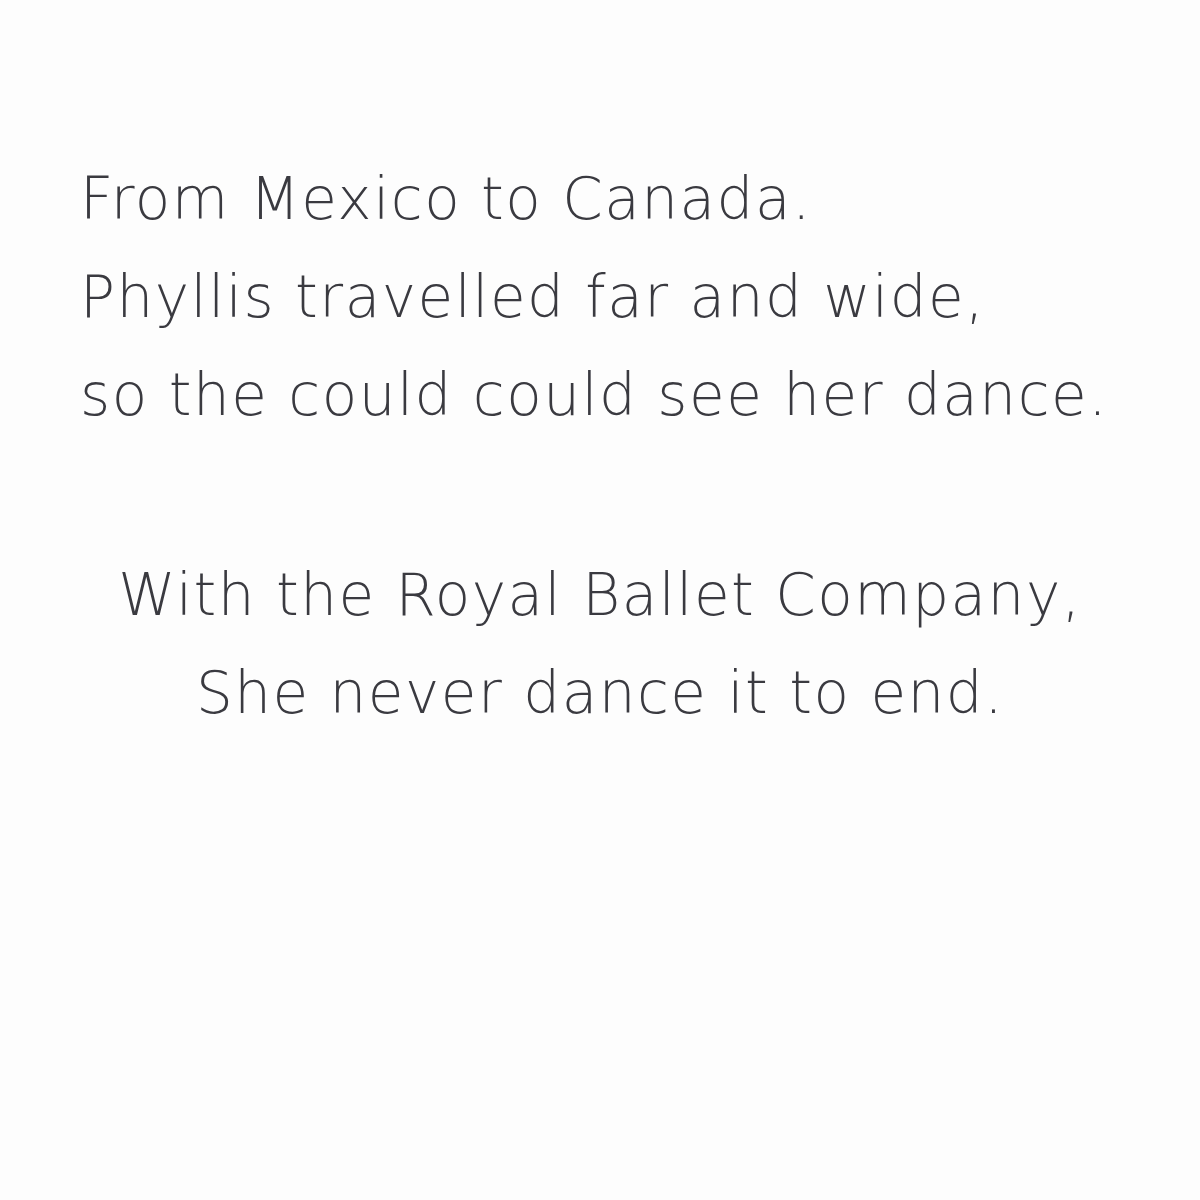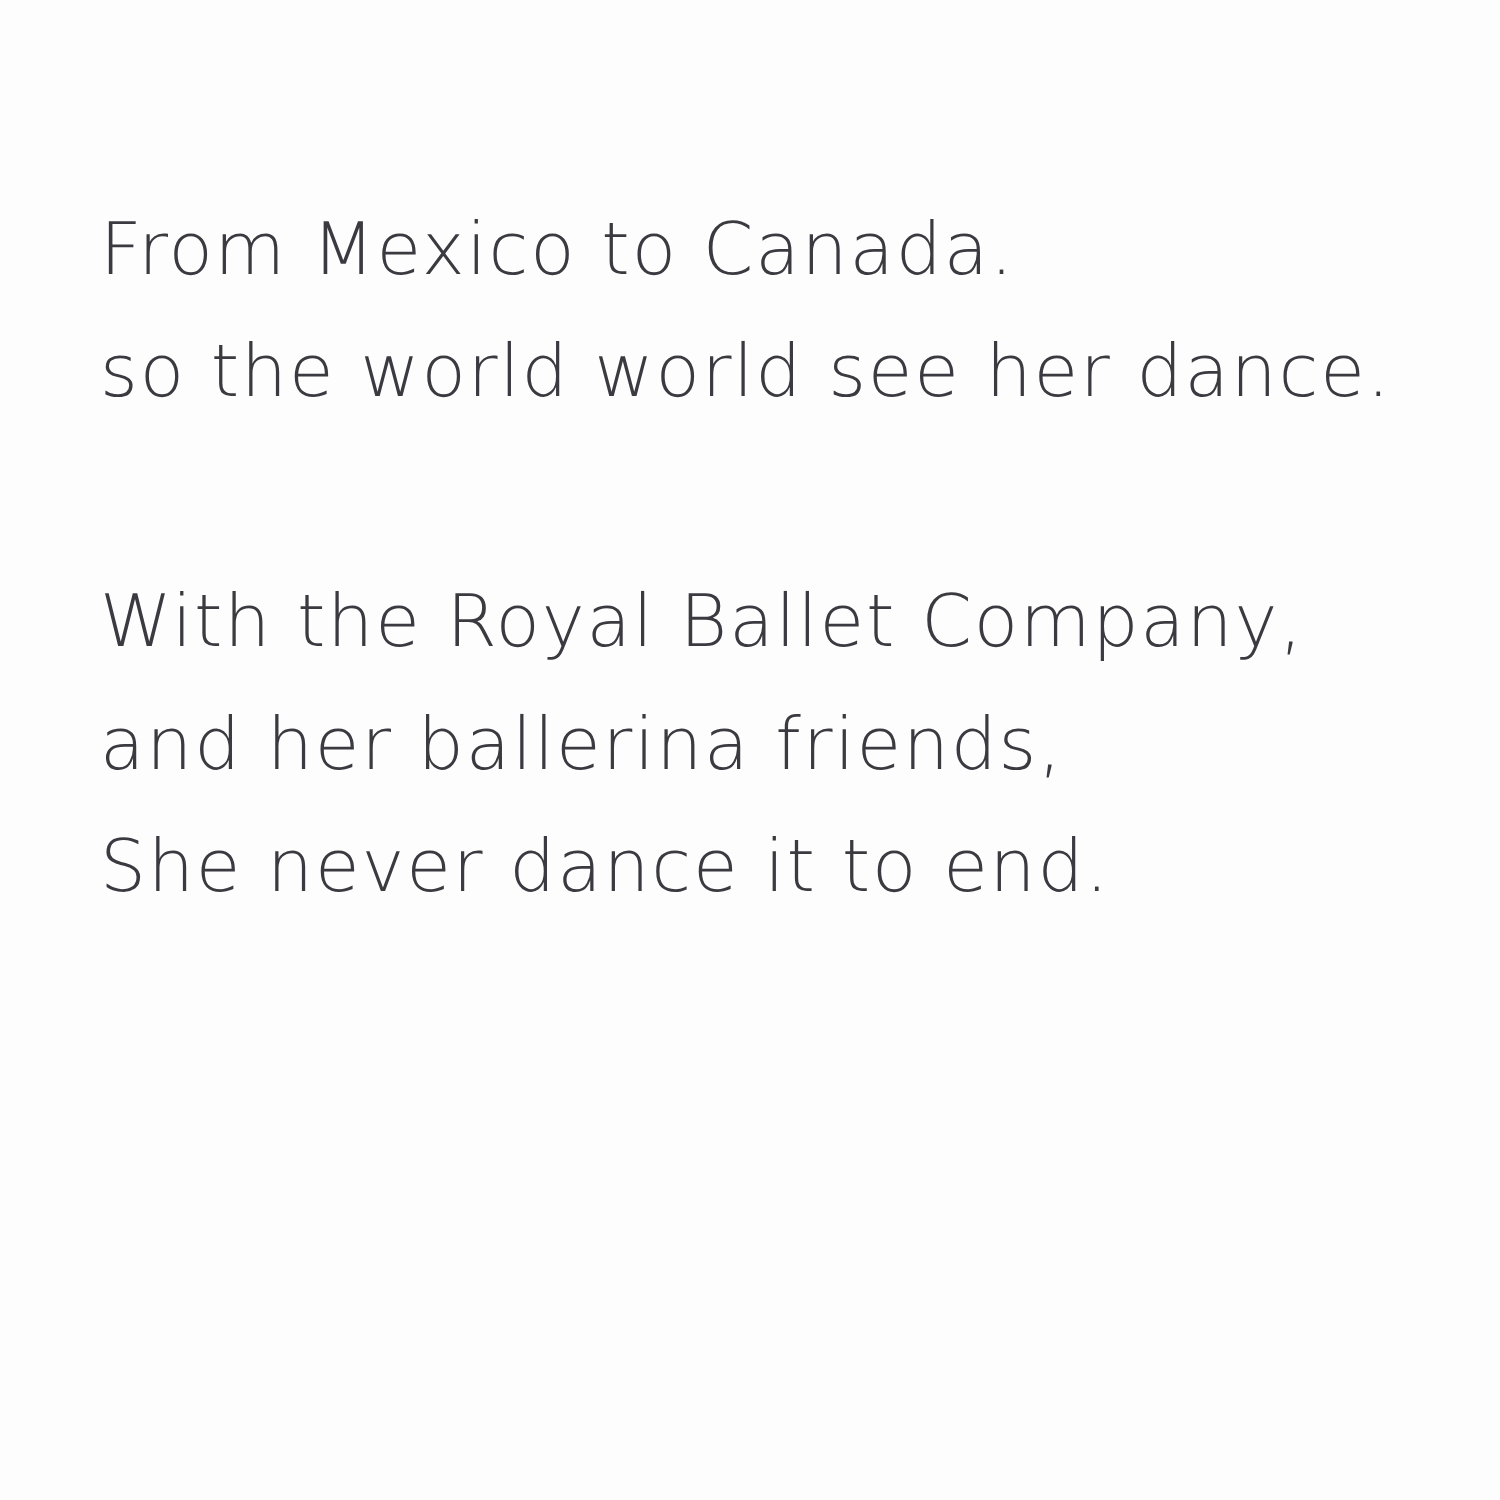--- a/index.html
+++ b/index.html
@@ -23,43 +23,44 @@
   }
   .poem {
     display: block;
   }
   .stanza {
     margin: 0;
     padding: 0;
   }
   .stanza + .stanza {
     margin-top: 102px;
+    text-align: center;
   }
   .line {
     display: block;
     font-family: "DejaVu Sans", sans-serif;
     font-weight: 300;
     font-size: 58px;
     line-height: 98px;
     letter-spacing: 1.5px;
     color: #3a3a40;
     white-space: pre;
   }
 </style>
 </head>
 <body>
 
 <div class="page">
   <div class="poem">
 
     <div class="stanza">
       <span class="line">From Mexico to Canada.</span>
-      <span class="line">so the world world see her dance.</span>
+      <span class="line">Phyllis travelled far and wide,</span>
+      <span class="line">so the could could see her dance.</span>
     </div>
 
     <div class="stanza">
       <span class="line">With the Royal Ballet Company,</span>
-      <span class="line">and her ballerina friends,</span>
       <span class="line">She never dance it to end.</span>
     </div>
 
   </div>
 </div>
 
 </body></html>

